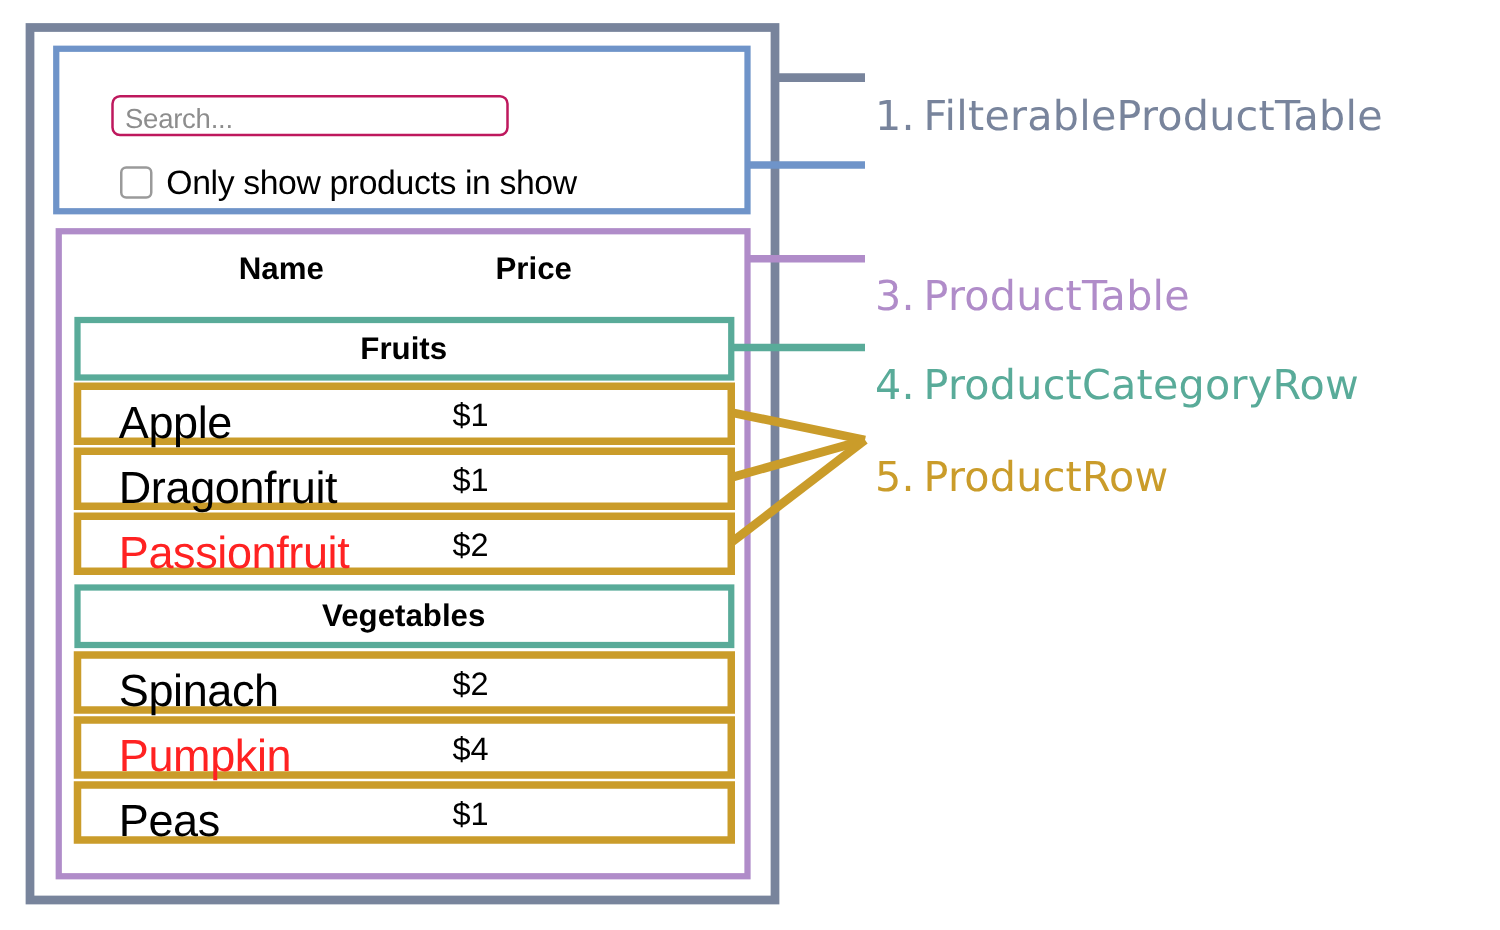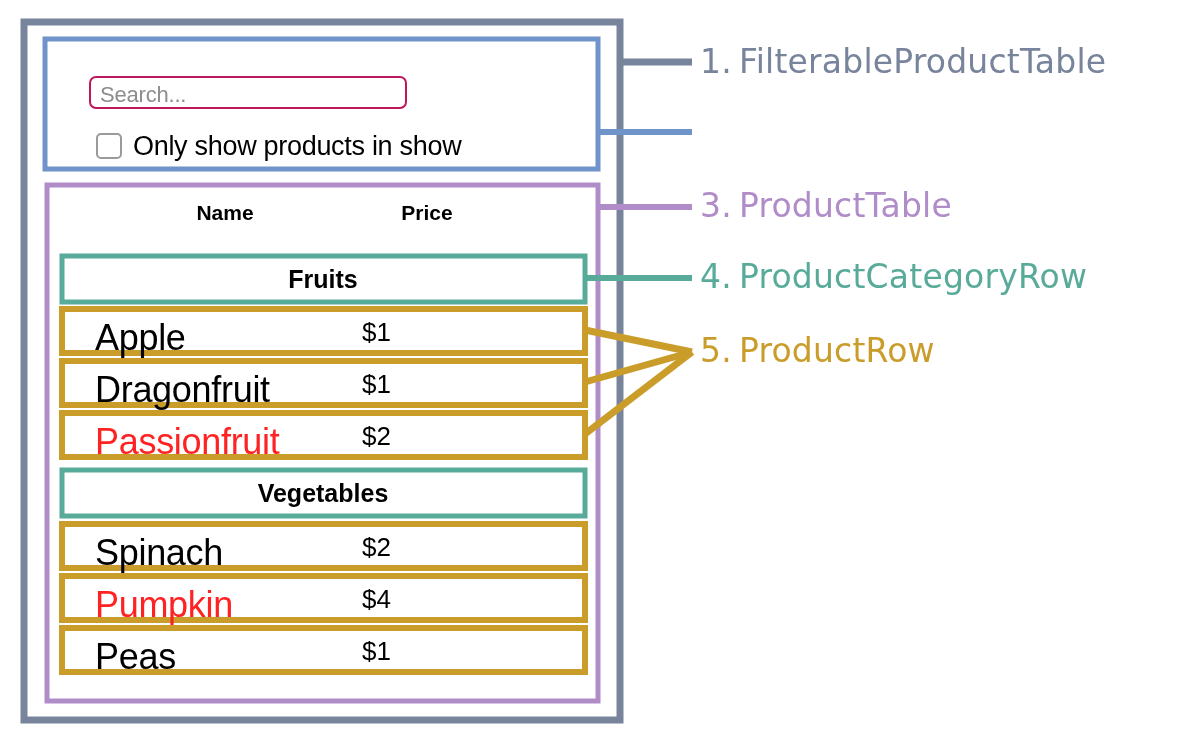--- a/index.html
+++ b/index.html
@@ -63,21 +63,21 @@
     top: 131px;
     font-size: 27px;
     color: #000000;
     font-family: "Liberation Sans", sans-serif;
     letter-spacing: -0.3px;
   }
 
   .col-head {
     position: absolute;
     top: 201px;
-    font-size: 21px;
+    font-size: 25px;
     font-weight: bold;
     color: #000000;
     font-family: "Liberation Sans", sans-serif;
   }
   .col-head.name  { left: 180px; width: 90px; text-align: center; }
   .col-head.price { left: 382px; width: 90px; text-align: center; }
 
   .cat-label {
     position: absolute;
     left: 62px;
@@ -108,20 +108,21 @@
 
   
   .legend-item {
     position: absolute;
     left: 700px;
     font-size: 33px;
     letter-spacing: 0.2px;
     white-space: nowrap;
     font-family: "DejaVu Sans", sans-serif;
     font-weight: 400;
+    margin-top: 31px;
   }
   .legend-num { margin-right: 7px; }
 </style>
 </head>
 <body>
 
 <div id="stage">
 
   <svg id="diagram-svg" viewBox="0 0 1200 744" xmlns="http://www.w3.org/2000/svg">
 

